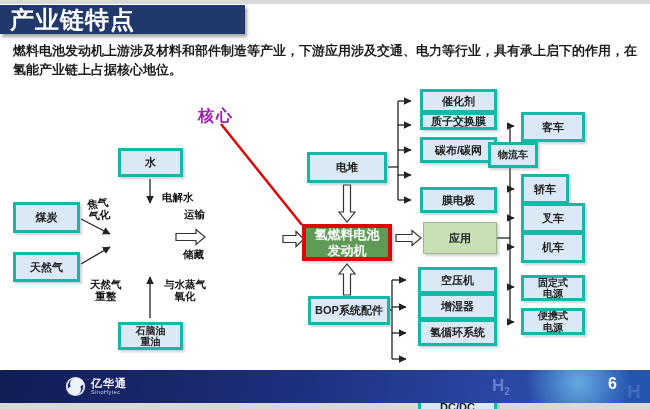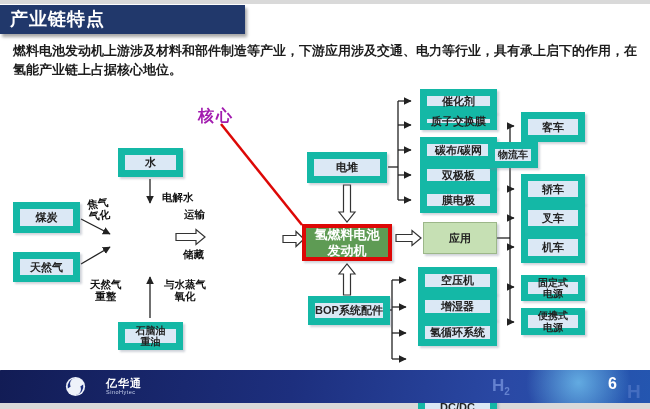--- a/index.html
+++ b/index.html
@@ -1,26 +1,26 @@
 <!DOCTYPE html>
 <html><head>
 <meta charset="utf-8">
 <style>
   html,body{margin:0;padding:0;}
   body{width:650px;height:409px;position:relative;background:#d9d9d9;
        font-family:"Liberation Sans","DejaVu Sans",sans-serif;overflow:hidden;}
   .slide{position:absolute;left:0;top:4px;width:650px;height:399px;background:#ffffff;}
   
   .titlebar{position:absolute;left:0;top:1px;width:245px;height:29px;background:#21386b;
-            color:#fff;font-size:18px;font-weight:bold;line-height:29px;padding-left:10px;
+            color:#fff;font-size:24px;font-weight:bold;line-height:29px;padding-left:10px;
             box-sizing:border-box;box-shadow:2px 3px 3px rgba(0,0,0,.35);letter-spacing:1px;}
   .intro{position:absolute;left:13px;top:37px;width:632px;font-size:13px;font-weight:600;
          color:#1c1c1c;line-height:19px;}
   
-  .box{position:absolute;background:#dbe8f5;border:7px solid #14b8a6;display:flex;
+  .box{position:absolute;background:#dbe8f5;border:3px solid #14b8a6;display:flex;
        align-items:center;justify-content:center;text-align:center;font-size:11px;
        font-weight:600;color:#222;box-sizing:border-box;z-index:2;
        box-shadow:1.5px 1.5px 2px rgba(120,130,150,.35);}
   .pre{white-space:pre-line;line-height:1.15;}
   .sm{font-size:10px;}
   .circle{position:absolute;left:112px;top:204px;width:62px;height:62px;border-radius:50%;
           background:#2d5f92;color:#c9dff2;display:flex;align-items:center;justify-content:center;
           font-size:15px;font-weight:bold;letter-spacing:3px;z-index:2;
           box-shadow:2px 2px 3px rgba(90,100,120,.4);}
   .station{background:#f8cbad;border:1px solid #d9a07a;}
@@ -32,21 +32,21 @@
   .core{position:absolute;left:198px;top:102px;color:#a21caf;font-size:16px;font-weight:bold;
         letter-spacing:2px;z-index:4;}
   svg.wires{position:absolute;left:0;top:0;z-index:1;pointer-events:none;}
   
   .footer{position:absolute;left:0;top:366px;width:650px;height:33px;
     background:
       radial-gradient(circle at 89% 38%, rgba(130,220,255,.65) 0%, rgba(130,220,255,0) 9%),
       linear-gradient(115deg, rgba(255,255,255,.10) 0 1px, transparent 1px 14%),
       linear-gradient(100deg,#121c55 0%,#1d2f7e 45%,#2a49a5 78%,#2456b0 100%);
     z-index:5;}
-  .logo{position:absolute;left:64px;top:5px;display:flex;align-items:center;gap:19px;}
+  .logo{position:absolute;left:64px;top:5px;display:flex;align-items:center;gap:4px;}
   .logo-cn{color:#fff;font-size:11px;font-weight:bold;letter-spacing:1px;line-height:12px;}
   .logo-en{color:#c9d3ee;font-size:5.5px;letter-spacing:.5px;line-height:7px;}
   .wm{position:absolute;left:492px;top:6px;font-size:17px;font-weight:bold;
       color:rgba(110,140,215,.85);}
   .wm sub{font-size:10px;}
   .wm2{position:absolute;left:627px;top:11px;font-size:19px;font-weight:bold;
       color:rgba(95,130,205,.55);}
   .pageno{position:absolute;left:608px;top:5px;font-size:16px;font-weight:bold;color:#fff;}
 </style>
 </head>
@@ -123,31 +123,30 @@
 
   <div class="box engine pre" style="left:302px;top:220px;width:90px;height:37px;">氢燃料电池
 发动机</div>
   <div class="box" style="left:307px;top:148px;width:80px;height:31px;">电堆</div>
   <div class="box" style="left:308px;top:292px;width:82px;height:29px;">BOP系统配件</div>
   <div class="box app" style="left:423px;top:218px;width:74px;height:32px;">应用</div>
 
   <div class="box" style="left:420px;top:85px;width:77px;height:24px;">催化剂</div>
   <div class="box" style="left:420px;top:108px;width:77px;height:18px;">质子交换膜</div>
   <div class="box" style="left:420px;top:133px;width:77px;height:26px;">碳布/碳网</div>
-  <div class="box" style="left:420px;top:158px;width:77px;height:26px;">双极板</div>
   <div class="box" style="left:420px;top:183px;width:77px;height:26px;">膜电极</div>
 
   <div class="box" style="left:418px;top:263px;width:79px;height:27px;">空压机</div>
   <div class="box" style="left:418px;top:289px;width:79px;height:27px;">增湿器</div>
   <div class="box" style="left:418px;top:315px;width:79px;height:27px;">氢循环系统</div>
   <div class="box" style="left:418px;top:341px;width:79px;height:27px;margin-top:48px;">DC/DC</div>
 
   <div class="box" style="left:521px;top:108px;width:64px;height:30px;">客车</div>
   <div class="box sm" style="left:488px;top:138px;width:50px;height:26px;z-index:3;">物流车</div>
-  <div class="box" style="left:521px;top:170px;width:64px;height:30px;">轿车</div>
+  <div class="box" style="left:521px;top:170px;width:48px;height:30px;">轿车</div>
   <div class="box" style="left:521px;top:199px;width:64px;height:30px;">叉车</div>
   <div class="box" style="left:521px;top:228px;width:64px;height:31px;">机车</div>
   <div class="box pre sm" style="left:521px;top:271px;width:64px;height:26px;">固定式
 电源</div>
   <div class="box pre sm" style="left:521px;top:304px;width:64px;height:27px;">便携式
 电源</div>
 
   <div class="footer">
     <div class="logo">
       <svg width="23" height="23" viewBox="0 0 24 24">

